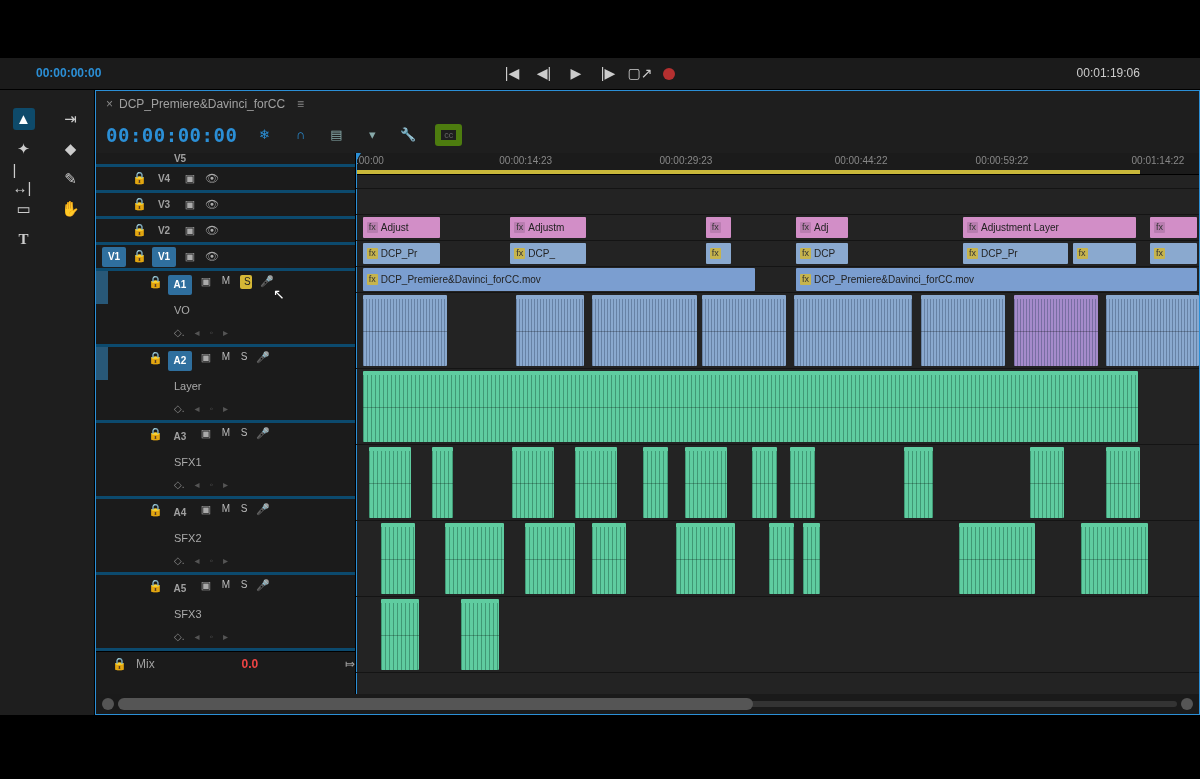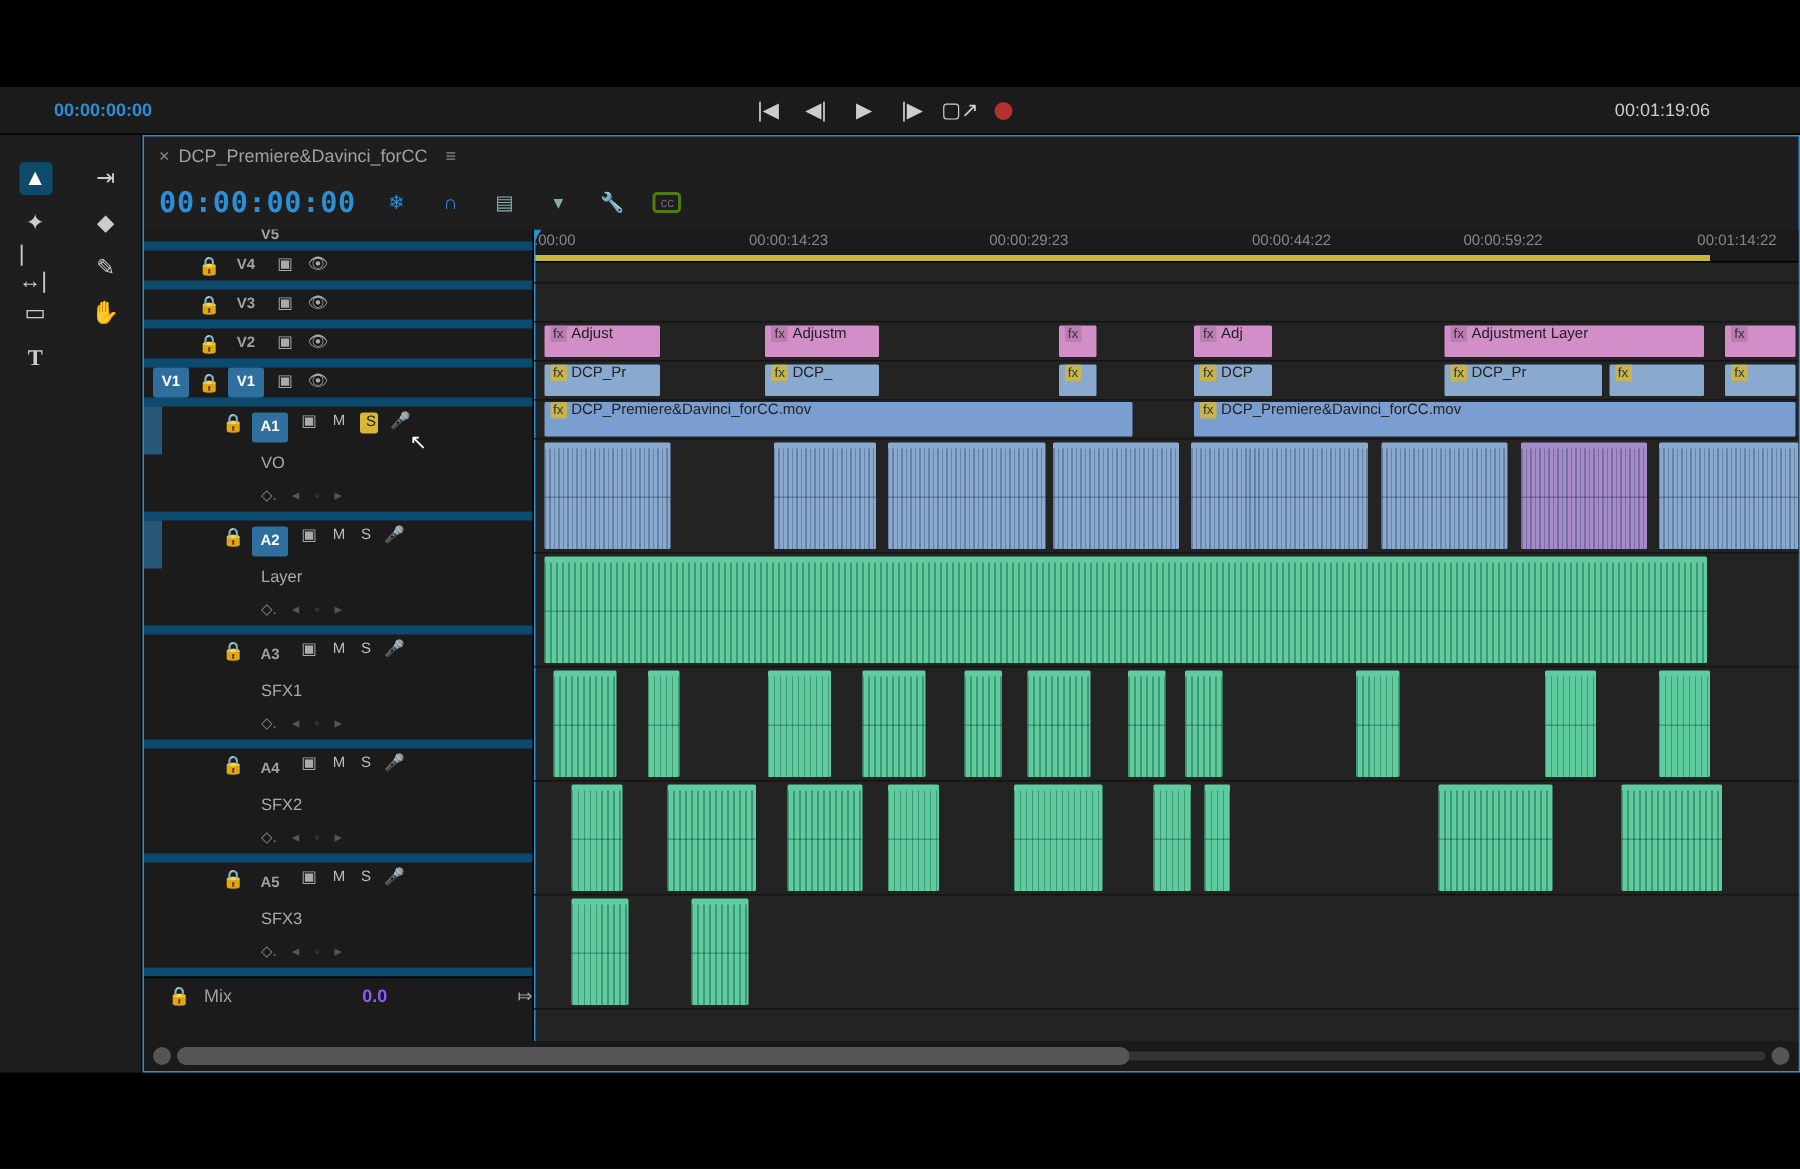--- a/index.html
+++ b/index.html
@@ -22,63 +22,63 @@
   .timeline-panel{flex:1;background:#1e1e1e;border:1px solid #2b8fd6;display:flex;flex-direction:column;min-width:0}
   .seq-hdr{display:flex;align-items:center;height:26px;padding:0 10px;gap:6px;font-size:12px}
   .close-x{color:#888}
   .burger{color:#888;margin-left:6px}
 
   
   .seqbar{display:flex;align-items:center;height:36px;padding:0 10px;gap:18px;color:#8aa}
   .seqbar .big-tc{color:#2b8fd6;font:700 19px/1 monospace;letter-spacing:.5px}
   .seqbar .ico{width:18px;height:18px;display:flex;align-items:center;justify-content:center;font-size:13px;cursor:pointer}
   .seqbar .spacer{flex:1}
-  .cc-box{border:2px solid #4d7c0f;border-radius:3px;font-size:9px;padding:0 3px;color:#666}
+  .cc-box{border:6px solid #4d7c0f;border-radius:3px;font-size:9px;padding:0 3px;color:#666}
 
   
   .trk-area{flex:1;display:flex;min-height:0;position:relative}
   .trk-headers{width:260px;border-right:1px solid #000;background:#1b1b1b;overflow:hidden}
   .trk-body{flex:1;position:relative;overflow:hidden;background:#232323}
 
   
   .ruler{position:absolute;top:0;left:0;right:0;height:22px;background:#1b1b1b;border-bottom:1px solid #000;font-size:10px;color:#888;display:flex}
   .ruler span{position:absolute;top:2px}
   .ruler::after{content:"";position:absolute;left:0;right:7%;bottom:0;height:4px;background:#c9b83a}
 
   .playhead{position:absolute;top:0;bottom:0;left:0;width:1px;background:#2b8fd6}
   .playhead::before{content:"";position:absolute;top:0;left:-5px;border:5px solid transparent;border-top:8px solid #2b8fd6}
 
   
-  .hdr-row{display:flex;align-items:center;height:26px;border-bottom:6px solid #0c4a6e;padding-left:6px;gap:6px}
+  .hdr-row{display:flex;align-items:center;height:26px;border-bottom:3px solid #0c4a6e;padding-left:6px;gap:6px}
   .hdr-row.tall{height:76px;align-items:flex-start;padding-top:4px;flex-wrap:wrap}
   .hdr-row .src{width:24px;height:20px;display:flex;align-items:center;justify-content:center;font-size:10px;font-weight:600;border-radius:2px}
   .hdr-row .src.on{background:#2f6f9e;color:#fff}
   .lock{color:#888;font-size:12px;width:14px;text-align:center}
   .tname{width:24px;height:20px;display:flex;align-items:center;justify-content:center;font-size:10px;font-weight:600}
   .tname.on{background:#2f6f9e;color:#fff;border-radius:2px}
   .eye,.sync,.reel{width:16px;text-align:center;color:#aaa;font-size:11px}
   .sub{font-size:11px;color:#aaa;width:100%;padding-left:72px;margin-top:-2px}
   .ms{font-size:10px;color:#bbb;width:12px;text-align:center;cursor:pointer}
   .ms.solo-on{background:#d6b836;color:#222;border-radius:2px;padding:1px 4px;margin:0 2px}
   .mic{color:#666;font-size:11px}
   .aud-controls{display:flex;gap:10px;padding-left:72px;width:100%;align-items:center;color:#555;font-size:10px}
   .kf{color:#888}
   .pad{flex:0 0 60px}
   .a-strip{background:#285878;flex:0 0 12px;align-self:stretch;margin:-4px 4px -4px -6px}
 
   
   .mix-row{display:flex;align-items:center;height:26px;padding-left:6px;gap:10px;border-top:1px solid #000}
-  .mix-val{color:#8b5cf6;font-weight:600}
+  .mix-val{color:#ef4444;font-weight:600}
 
   
   .lanes{position:absolute;top:22px;left:0;right:0}
   .lane{position:relative;border-bottom:1px solid #141414}
   .lane.v{height:26px}
   .lane.a{height:76px}
-  .clip{position:absolute;top:2px;bottom:2px;border-radius:1px;overflow:hidden;display:flex;align-items:flex-start;padding:0 4px;font-size:10px;color:#222;white-space:nowrap}
+  .clip{position:absolute;top:2px;bottom:2px;border-radius:1px;overflow:hidden;display:flex;align-items:center;padding:0 4px;font-size:10px;color:#222;white-space:nowrap}
   .clip.pink{background:#d28ec7}
   .clip.blue{background:#8aa9cf}
   .clip.bigblue{background:#7b9ed0;color:#222;top:1px;bottom:1px}
   .fx{font-size:9px;background:#c6b44d;color:#333;padding:0 2px;border-radius:1px;margin-right:3px}
   .fx.p{background:#b97db0}
 
   .aclip{position:absolute;top:2px;bottom:2px;background:#8aa9cf;border-radius:1px;overflow:hidden}
   .aclip.green{background:#5fcca0}
   .aclip.grbig{background:#5fcca0}
   .wave{position:absolute;inset:4px 0 0 0;opacity:.6;background:repeating-linear-gradient(90deg,rgba(40,60,90,.6) 0 1px,transparent 1px 3px)}

